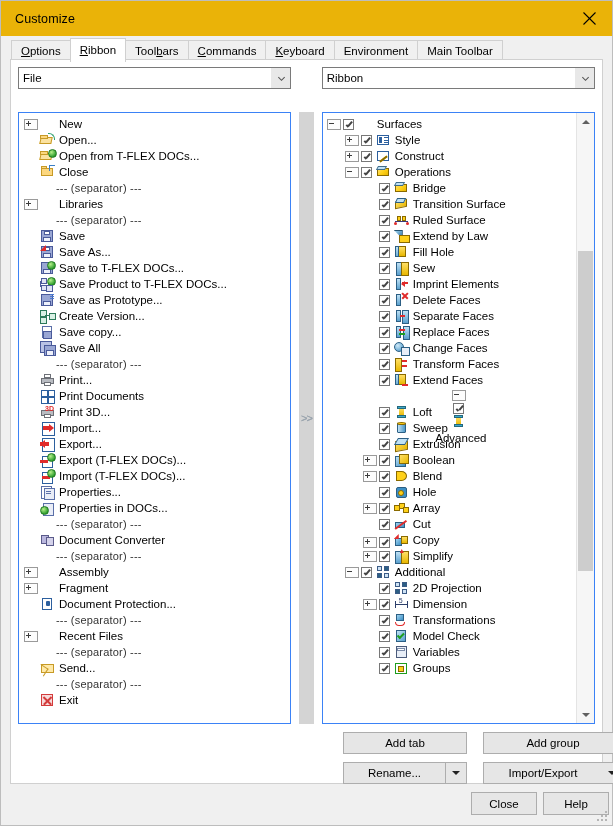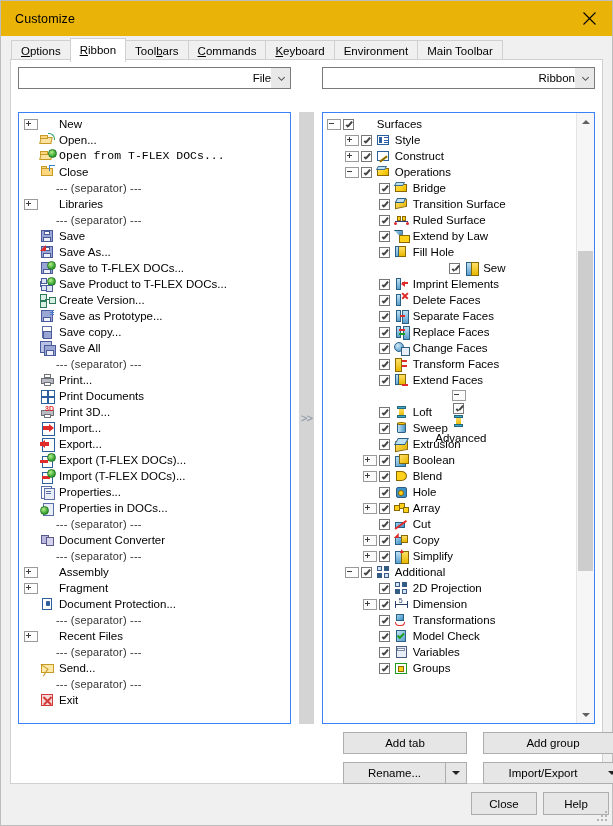--- a/index.html
+++ b/index.html
@@ -59,21 +59,21 @@
     margin:0 9px 0 9px;
     box-sizing:border-box;
     position:relative;
     margin-top:-1px;
   }
   .content{
     position:absolute;left:0;top:0;right:0;bottom:0;
     padding:7px 7px 0 7px;box-sizing:border-box;
   }
   
-  .combo-row{display:flex;height:38px;margin-bottom:7px;text-align:right;}
+  .combo-row{display:flex;height:38px;margin-bottom:7px;}
   .combo{
     height:22px;box-sizing:border-box;background:#fff;
     border:1px solid #7a7a7a;display:flex;align-items:center;
     position:relative;
   }
   .combo .val{padding-left:4px;font-size:11.5px;flex:1;overflow:hidden;white-space:nowrap;}
   .combo .arrow{
     width:18px;height:20px;background:#e8e8e8;
     display:flex;align-items:center;justify-content:center;
     border-left:1px solid #e8e8e8;
@@ -319,21 +319,21 @@
               </div>
               <div class="trow" style="padding-left: 6px;">
                 <span class="expwrap"></span>
                 <span class="ico folderopen">
                   <span class="g g1"></span>
                   <span class="g g2"></span>
                   <span class="g" style="left:8px;top:0px;width:6px;height:6px;border:1.5px solid #2f9e6e;border-left:none;border-bottom:none;border-radius:0 6px 0 0;"></span>
                 </span>
                 <span class="lbl">Open...</span>
               </div>
-              <div class="trow" style="padding-left: 6px; font-family: Liberation Mono, monospace;">
+              <div class="trow" style="padding-left: 6px;">
                 <span class="expwrap"></span>
                 <span class="ico folderopen">
                   <span class="g g1"></span>
                   <span class="g g2"></span>
                   <span class="g" style="left:8px;top:0px;width:7px;height:7px;border-radius:50%;background:radial-gradient(circle at 35% 32%,#b6f08a,#2f9e2f 70%);border:1px solid #1f7a1f;"></span>
                 </span>
                 <span class="lbl">Open from T-FLEX DOCs...</span>
               </div>
               <div class="trow" style="padding-left: 6px;">
                 <span class="expwrap"></span>
@@ -395,38 +395,38 @@
                   <span class="g" style="left:1px;top:1px;width:4px;height:4px;border:1px solid #4a5a9a;background:#dfe4f5;"></span>
                   <span class="g" style="left:1px;top:8px;width:4px;height:4px;border:1px solid #4a5a9a;background:#dfe4f5;"></span>
                   <span class="g" style="left:0px;top:4px;width:1px;height:6px;background:#4a5a9a;"></span>
                   <span class="g" style="left:7px;top:0px;width:7px;height:7px;border-radius:50%;background:radial-gradient(circle at 35% 32%,#b6f08a,#2f9e2f 70%);border:1px solid #1f7a1f;"></span>
                   <span class="g" style="left:6px;top:8px;width:5px;height:5px;border:1px solid #4a5a9a;background:#dfe4f5;"></span>
                 </span>
                 <span class="lbl">Save Product to T-FLEX DOCs...</span>
               </div>
               <div class="trow" style="padding-left: 6px;">
                 <span class="expwrap"></span>
+                <span class="ico disk">
+                  <span class="g g1"></span>
+                  <span class="g g3"></span>
+                  <span class="g" style="left:10px;top:1px;width:4px;height:1px;background:#4a7ad0;"></span>
+                  <span class="g" style="left:10px;top:3px;width:4px;height:1px;background:#4a7ad0;"></span>
+                  <span class="g" style="left:10px;top:5px;width:4px;height:1px;background:#4a7ad0;"></span>
+                </span>
+                <span class="lbl">Save as Prototype...</span>
+              </div>
+              <div class="trow" style="padding-left: 6px;">
+                <span class="expwrap"></span>
                 <span class="ico ">
                   <span class="g" style="left:0px;top:1px;width:5px;height:5px;border:1px solid #2c7a5a;background:#d8f0e4;"></span>
                   <span class="g" style="left:0px;top:8px;width:5px;height:5px;border:1px solid #2c7a5a;background:#d8f0e4;"></span>
                   <span class="g" style="left:9px;top:4px;width:5px;height:5px;border:1px solid #2c7a5a;background:#d8f0e4;"></span>
                   <span class="g" style="left:5px;top:6px;width:4px;height:1px;background:#2c7a5a;"></span>
                 </span>
                 <span class="lbl">Create Version...</span>
-              </div>
-              <div class="trow" style="padding-left: 6px;">
-                <span class="expwrap"></span>
-                <span class="ico disk">
-                  <span class="g g1"></span>
-                  <span class="g g3"></span>
-                  <span class="g" style="left:10px;top:1px;width:4px;height:1px;background:#4a7ad0;"></span>
-                  <span class="g" style="left:10px;top:3px;width:4px;height:1px;background:#4a7ad0;"></span>
-                  <span class="g" style="left:10px;top:5px;width:4px;height:1px;background:#4a7ad0;"></span>
-                </span>
-                <span class="lbl">Save as Prototype...</span>
               </div>
               <div class="trow" style="padding-left: 6px;">
                 <span class="expwrap"></span>
                 <span class="ico doc">
                   <span class="g g1"></span>
                   <span class="g" style="left:3px;top:6px;width:7px;height:6px;background:#9aa7d4;border:1px solid #4a5a9a;"></span>
                 </span>
                 <span class="lbl">Save copy...</span>
               </div>
               <div class="trow" style="padding-left: 6px;">
@@ -700,21 +700,21 @@
               </div>
               <div class="trow" style="padding-left: 41px;">
                 <span class="expwrap"></span>
                 <span class="cb on"></span>
                 <span class="ico yellowface">
                   <span class="g g1"></span>
                   <span class="g g2"></span>
                 </span>
                 <span class="lbl">Fill Hole</span>
               </div>
-              <div class="trow" style="padding-left: 41px; justify-content: center;">
+              <div class="trow" style="padding-left: 41px;">
                 <span class="expwrap"></span>
                 <span class="cb on"></span>
                 <span class="ico ">
                   <span class="g" style="left:2px;top:1px;width:5px;height:12px;background:linear-gradient(180deg,#bfe1f5,#5aa0ce);border:1px solid #2c5f84;"></span>
                   <span class="g" style="left:7px;top:1px;width:6px;height:12px;background:linear-gradient(180deg,#ffe066,#e8b700);border:1px solid #8a6a00;"></span>
                 </span>
                 <span class="lbl">Sew</span>
               </div>
               <div class="trow" style="padding-left: 41px;">
                 <span class="expwrap"></span>
@@ -870,21 +870,21 @@
               </div>
               <div class="trow" style="padding-left: 41px;">
                 <span class="expwrap"></span>
                 <span class="cb on"></span>
                 <span class="ico cutico">
                   <span class="g g1"></span>
                   <span class="g g2"></span>
                 </span>
                 <span class="lbl">Cut</span>
               </div>
-              <div class="trow" style="padding-left: 41px;">
+              <div class="trow" style="padding-left: 41px; align-items: flex-end;">
                 <span class="expwrap">
                   <span class="exp has plus"></span>
                 </span>
                 <span class="cb on"></span>
                 <span class="ico copyico">
                   <span class="g g1"></span>
                   <span class="g g2"></span>
                   <span class="g" style="left:0px;top:0px;width:5px;height:5px;background:#e02b2b;clip-path:polygon(0 100%,100% 0,100% 100%);"></span>
                 </span>
                 <span class="lbl">Copy</span>

